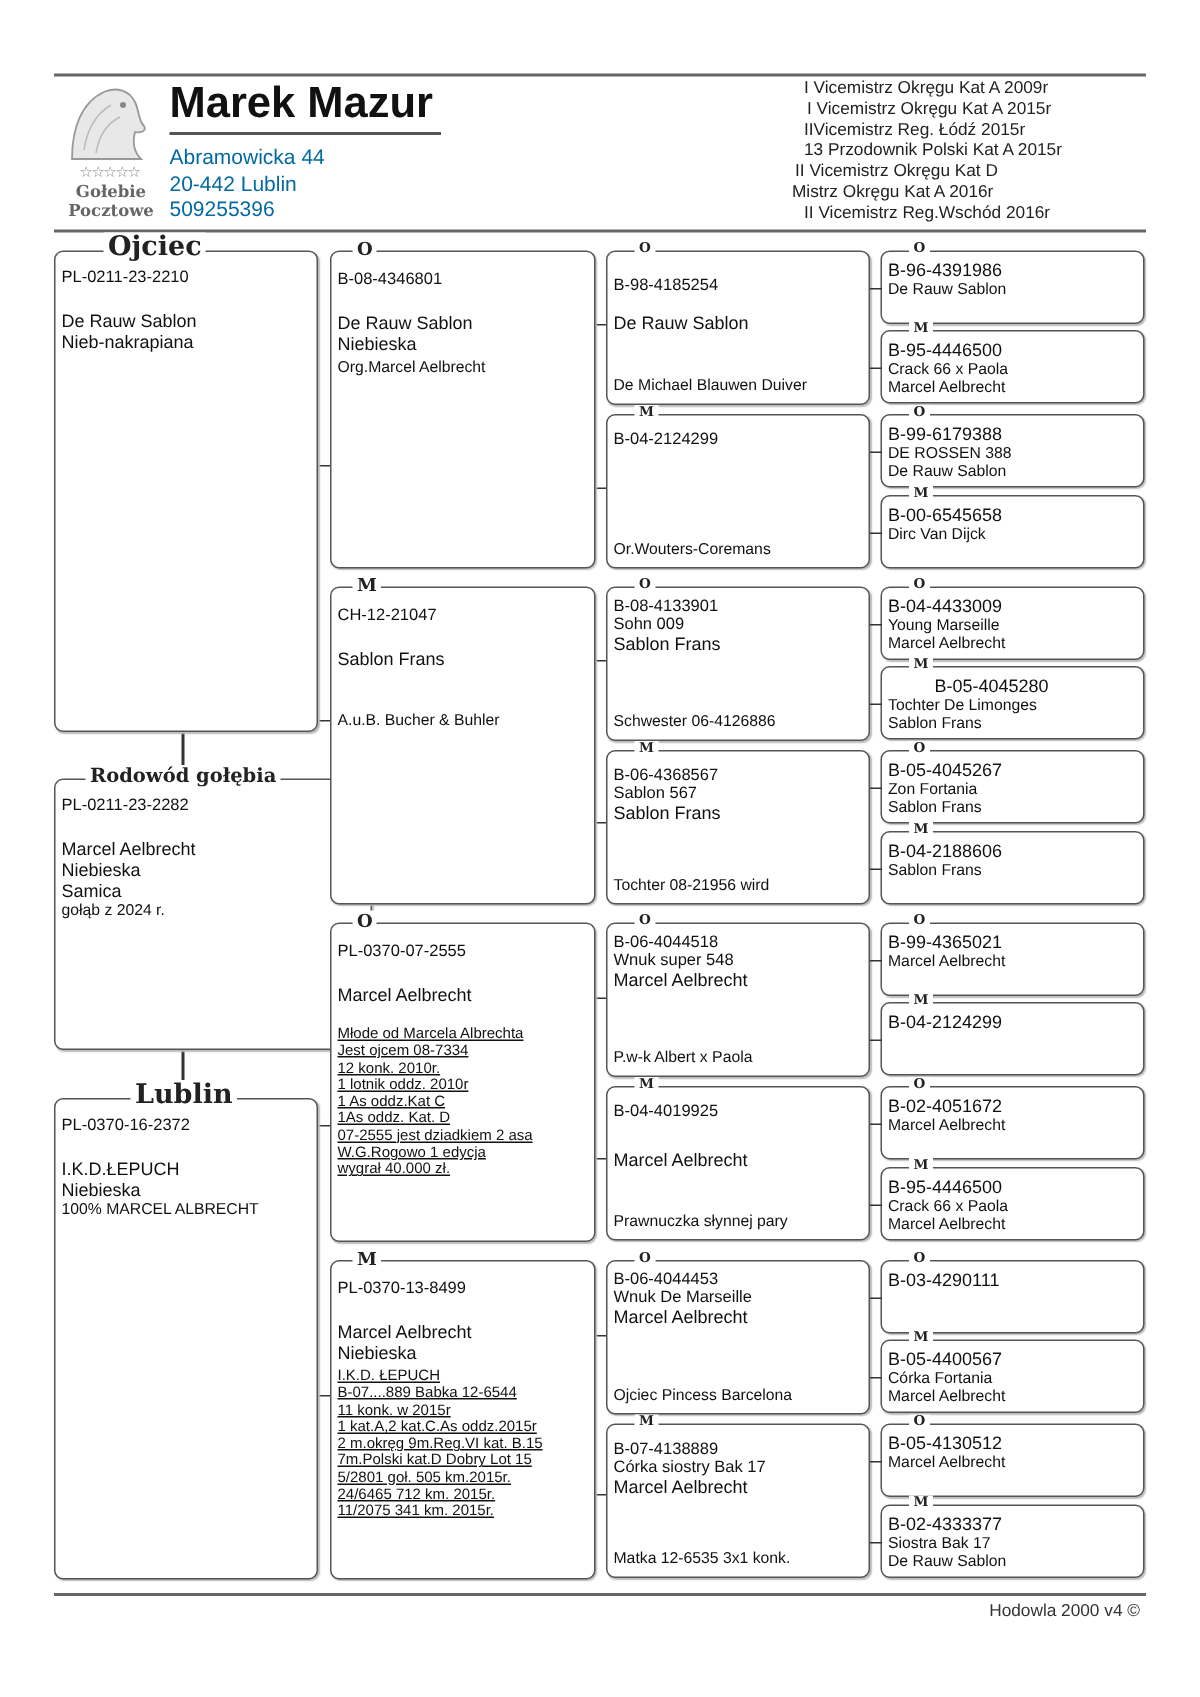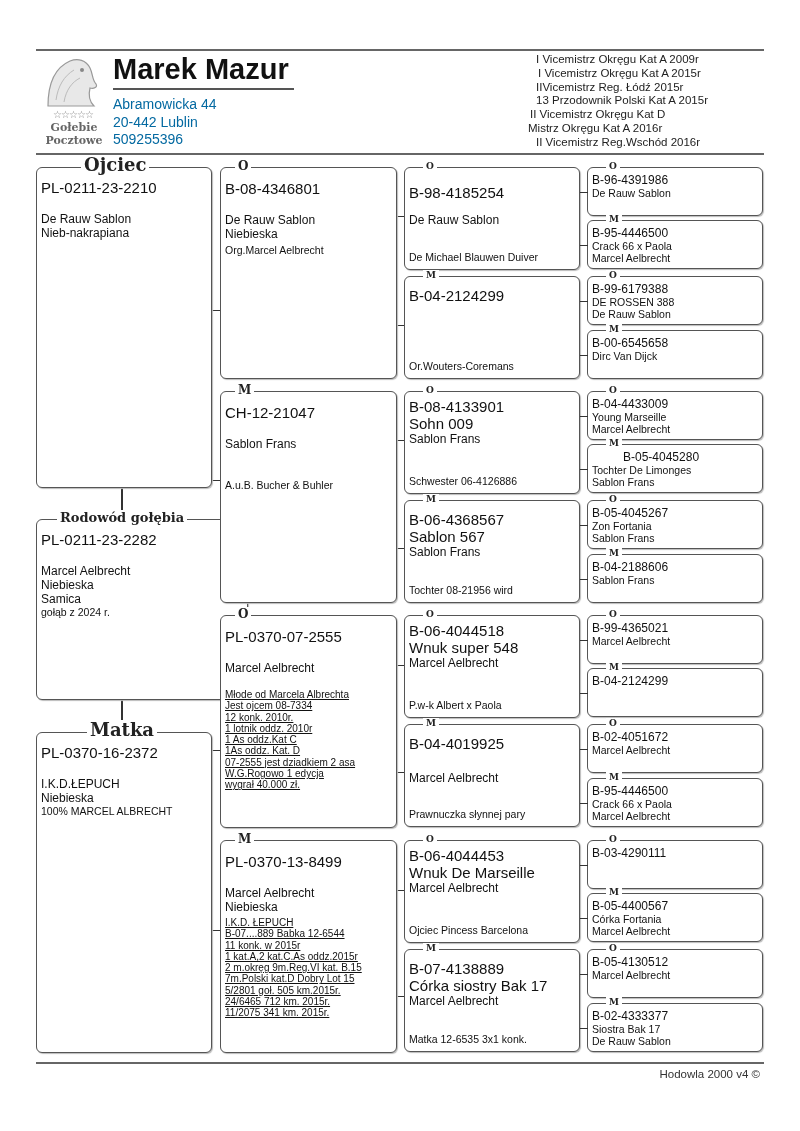--- a/index.html
+++ b/index.html
@@ -17,21 +17,21 @@
   .addr { left:113px; font-size:14px; color:#0369a1; }
   .achievements { left:520px; top:53px; width:240px; font-size:11.5px; line-height:13.8px; color:#222; }
   .ach { white-space:nowrap; }
   
   .box { position:absolute; border:1.5px solid #555; border-radius:6px; background:#fff; box-shadow:1px 1px 1px #bbb; box-sizing:border-box; padding:0 4px; overflow:visible; }
   .legend { position:absolute; top:-9px; background:#fff; font-family:"DejaVu Serif", serif; font-weight:bold; color:#222; padding:0 3px; line-height:14px; }
   .legend.big { font-size:18px; top:-13px; line-height:20px; }
   .legend.mid { font-size:13px; top:-10px; line-height:16px; }
   .legend.small { font-size:12px; top:-9px; }
   .legend.tiny { font-size:9px; top:-7px; line-height:10px; }
-  .t-ring { font-size:15px; color:#111; white-space:nowrap; }
+  .t-ring { font-size:11px; color:#111; white-space:nowrap; }
   .t-med { font-size:12px; color:#111; white-space:nowrap; }
   .t-sm { font-size:10.5px; color:#111; white-space:nowrap; line-height:12px; }
   .t-xs { font-size:10px; color:#111; white-space:nowrap; line-height:11.3px;text-decoration:underline; }
   .line { position:absolute; background:#333; }
   .footer { right:40px; top:1068px; font-size:11.5px; color:#333; }
 </style>
 </head>
 <body>
 
 <div class="hr" style="top:49px;"></div>
@@ -77,37 +77,37 @@
 <div class="line" style="left:397px; top:216px; width:8px; height:1px;"></div>
 <div class="line" style="left:397px; top:325px; width:8px; height:1px;"></div>
 <div class="line" style="left:397px; top:440px; width:8px; height:1px;"></div>
 <div class="line" style="left:397px; top:548px; width:8px; height:1px;"></div>
 <div class="line" style="left:397px; top:665px; width:8px; height:1px;"></div>
 <div class="line" style="left:397px; top:772px; width:8px; height:1px;"></div>
 <div class="line" style="left:397px; top:890px; width:8px; height:1px;"></div>
 <div class="line" style="left:397px; top:996px; width:8px; height:1px;"></div>
 
 <div class="box" style="left:36px; top:167px; width:176px; height:321px;">
-  <div class="legend big" style="left:44px;">Ojciec</div>
+  <div class="legend big" style="left:32px;">Ojciec</div>
   <div class="t-ring" style="margin-top:11px;">PL-0211-23-2210</div>
   <div class="t-med" style="margin-top:16px;">De Rauw Sablon</div>
   <div class="t-med">Nieb-nakrapiana</div>
 </div>
 
 <div class="box" style="left:36px; top:519px; width:212px; height:181px;">
   <div class="legend mid" style="left:20px;">Rodowód gołębia</div>
   <div class="t-ring" style="margin-top:11px;">PL-0211-23-2282</div>
   <div class="t-med" style="margin-top:16px;">Marcel Aelbrecht</div>
   <div class="t-med">Niebieska</div>
   <div class="t-med">Samica</div>
   <div class="t-sm">gołąb z 2024 r.</div>
 </div>
 
 <div class="box" style="left:36px; top:732px; width:176px; height:321px;">
-  <div class="legend big" style="left:50px;">Matka</div>
+  <div class="legend big" style="left:50px;">Lublin</div>
   <div class="t-ring" style="margin-top:11px;">PL-0370-16-2372</div>
   <div class="t-med" style="margin-top:16px;">I.K.D.ŁEPUCH</div>
   <div class="t-med">Niebieska</div>
   <div class="t-sm">100% MARCEL ALBRECHT</div>
 </div>
 
 <div class="box" style="left:220px; top:167px; width:177px; height:212px;">
   <div class="legend small" style="left:14px;">O</div>
   <div class="t-ring" style="margin-top:12px;">B-08-4346801</div>
   <div class="t-med" style="margin-top:16px;">De Rauw Sablon</div>

